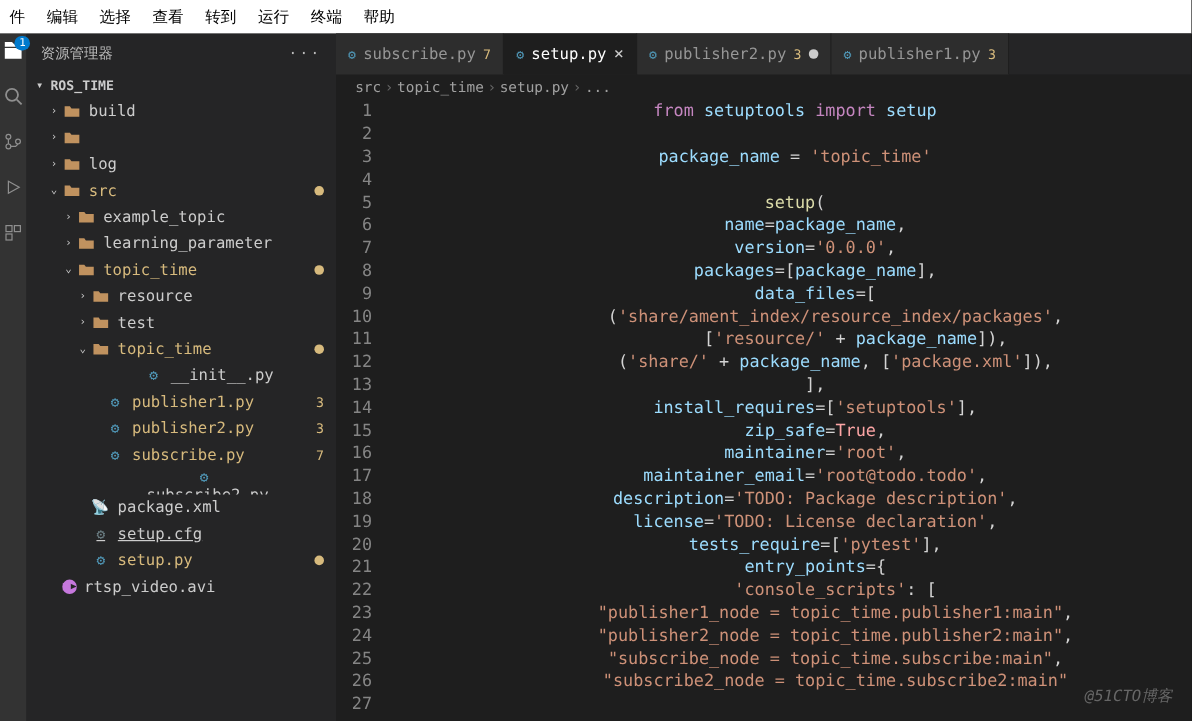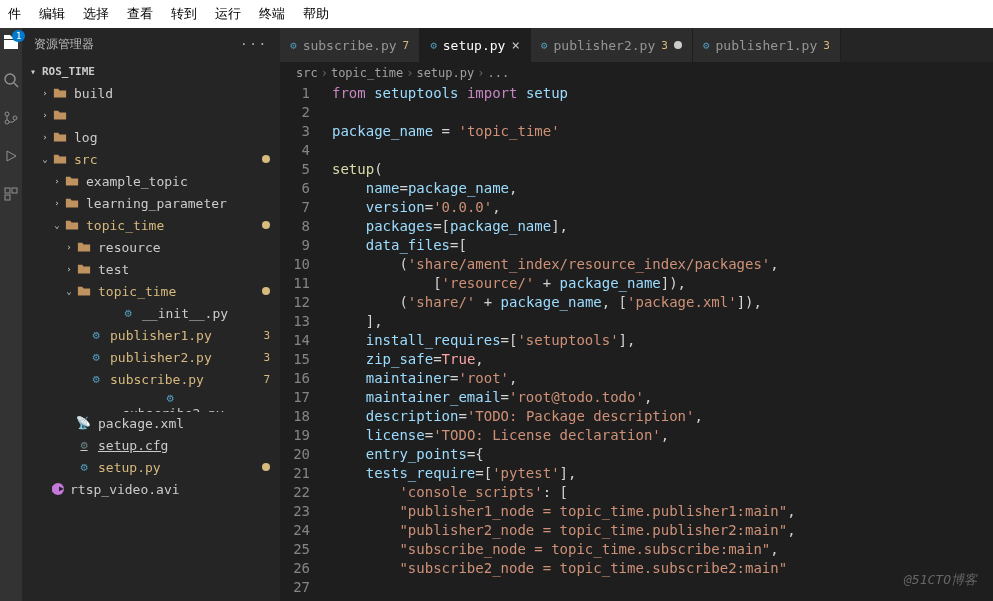--- a/index.html
+++ b/index.html
@@ -40,21 +40,21 @@
 .tab .tab-icon { color:#519aba; font-size:11px; }
 .tab .tab-badge { color:#d7ba7d; font-size:11px; }
 .tab .tab-close { color:#ccc; font-size:14px; }
 .tab .tab-dot { width:8px; height:8px; background:#ccc; border-radius:50%; }
 .crumbs { height:22px; display:flex; align-items:center; padding:0 16px; font-size:12px; color:#a0a0a0; gap:3px; }
 .crumbs .sep { color:#666; }
 .code { flex:1; display:flex; overflow:auto; font-family:Consolas,monospace; font-size:14px; line-height:19px; }
 .gutter { width:48px; text-align:right; color:#858585; padding-right:18px; user-select:none; }
 .gutter div { height:19px; }
 .lines { flex:1; padding-left:4px; }
-.lines div { height:19px; white-space:pre; }
+.lines div { height:19px; white-space:pre;text-align:center; }
 .k { color:#c586c0; } .s { color:#ce9178; } .n { color:#9cdcfe; } .f { color:#dcdcaa; } .c1 { color:#fca5a5;margin-top:28px; } .p { color:#d4d4d4; } .ws { color:#d4d4d4; }
 .watermark { position:absolute; bottom:12px; right:16px; color:#666; font-size:13px; font-style:italic; }
 </style>
 </head>
 <body>
 
 <div class="menubar">
     <span>件</span>
     <span>编辑</span>
     <span>选择</span>
@@ -323,22 +323,22 @@
           <div><span class="p">        (</span><span class="s">'share/ament_index/resource_index/packages'</span><span class="p">,</span></div>
           <div><span class="p">            [</span><span class="s">'resource/'</span><span class="p"> + </span><span class="n">package_name</span><span class="p">]),</span></div>
           <div><span class="p">        (</span><span class="s">'share/'</span><span class="p"> + </span><span class="n">package_name</span><span class="p">, [</span><span class="s">'package.xml'</span><span class="p">]),</span></div>
           <div><span class="p">    ],</span></div>
           <div><span class="p">    </span><span class="n">install_requires</span><span class="p">=[</span><span class="s">'setuptools'</span><span class="p">],</span></div>
           <div><span class="p">    </span><span class="n">zip_safe</span><span class="p">=</span><span class="c1">True</span><span class="p">,</span></div>
           <div><span class="p">    </span><span class="n">maintainer</span><span class="p">=</span><span class="s">'root'</span><span class="p">,</span></div>
           <div><span class="p">    </span><span class="n">maintainer_email</span><span class="p">=</span><span class="s">'root@todo.todo'</span><span class="p">,</span></div>
           <div><span class="p">    </span><span class="n">description</span><span class="p">=</span><span class="s">'TODO: Package description'</span><span class="p">,</span></div>
           <div><span class="p">    </span><span class="n">license</span><span class="p">=</span><span class="s">'TODO: License declaration'</span><span class="p">,</span></div>
+          <div><span class="p">    </span><span class="n">tests_require</span><span class="p">=[</span><span class="s">'pytest'</span><span class="p">],</span></div>
           <div><span class="p">    </span><span class="n">entry_points</span><span class="p">={</span></div>
-          <div><span class="p">    </span><span class="n">tests_require</span><span class="p">=[</span><span class="s">'pytest'</span><span class="p">],</span></div>
           <div><span class="p">        </span><span class="s">'console_scripts'</span><span class="p">: [</span></div>
           <div><span class="p">        </span><span class="s">"publisher1_node = topic_time.publisher1:main"</span><span class="p">,</span></div>
           <div><span class="p">        </span><span class="s">"publisher2_node = topic_time.publisher2:main"</span><span class="p">,</span></div>
           <div><span class="p">        </span><span class="s">"subscribe_node = topic_time.subscribe:main"</span><span class="p">,</span></div>
           <div><span class="p">        </span><span class="s">"subscribe2_node = topic_time.subscribe2:main"</span></div>
           <div></div>
         </div>
     </div>
   </div>
 </div>

